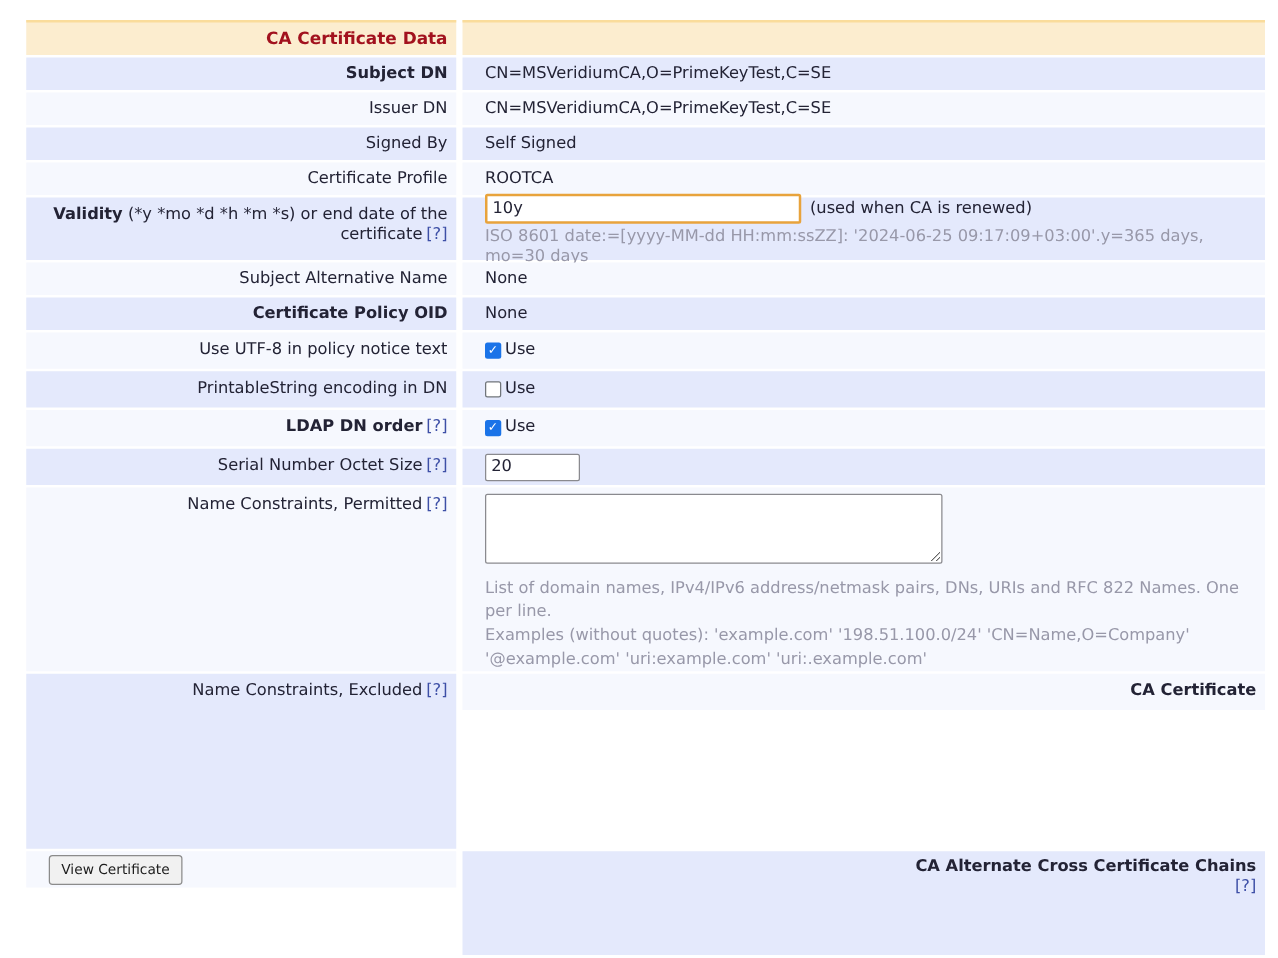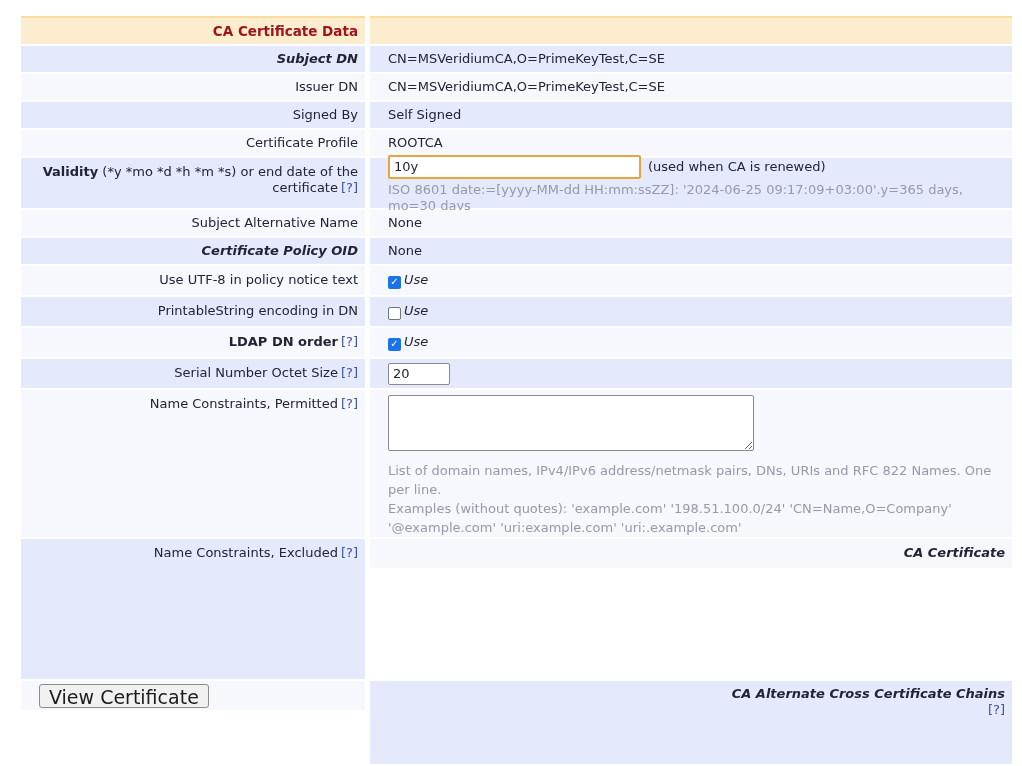--- a/index.html
+++ b/index.html
@@ -11,53 +11,53 @@
     grid-template-columns:344px 642px;
     gap:2px 5px;
   }
   .c{box-sizing:border-box;display:flex;align-items:center;font-size:13px;line-height:1.25;}
   .lbl{justify-content:flex-end;text-align:right;padding:2px 7px 2px 12px;}
   .val{padding-left:18px;padding-right:6px;}
   .r0{background:#F6F8FE;}
   .r1{background:#E4E9FC;}
   .hdr{background:#FCEDCF;border-top:2px solid #FADC9B;height:28px;}
   .hdr-title{color:#A2121E;font-weight:bold;font-size:13.5px;}
-  .b{font-weight:bold;font-style:italic;}
+  .b{font-weight:bold;}
   .h24{height:26px;}
   .h27{height:29px;}
   .h48{height:50px;justify-content:flex-end;}
   .h146{height:147px;}
   .h126{height:140px;}
   .h28{height:29px;}
   .h82{height:83px;}
   .top{align-items:flex-start;}
   .lbl.top{padding-top:6px;}
   .col{flex-direction:column;align-items:flex-start;justify-content:flex-start;}
   .help{color:#3D4FA6;text-decoration:none;margin-left:3px;cursor:pointer;}
   .note{font-size:13px;color:#9898A9;}
   .notes{margin-top:10px;}
   .notes .note{display:block;line-height:19px;}
   input.txt{box-sizing:border-box;height:22px;border:1px solid #8A8A8F;border-radius:2px;background:#fff;
     font-family:"DejaVu Sans","Liberation Sans",sans-serif;font-size:13px;padding:0 4px;color:#232335;}
   input.txt.focus{border:2px solid #E8A33C;height:24px;}
   .validity-line{display:flex;align-items:center;gap:7px;}
   .validity-cell{justify-content:center;gap:3px;padding-top:3px;}
   .w253{width:253px;}
-  .w62{width:62px;}
+  .w62{width:76px;}
   textarea.ta{box-sizing:border-box;width:366px;height:75px;border:1px solid #8A8A8F;border-radius:2px;
     background:#fff;resize:both;font-family:"DejaVu Sans","Liberation Sans",sans-serif;font-size:13px;color:#232335;}
   .nc-cell{padding-top:5px;}
-  .cbrow{display:flex;align-items:flex-end;font-style:italic;}
+  .cbrow{display:flex;align-items:center;}
   .cb{width:13px;height:13px;box-sizing:border-box;border-radius:2px;display:inline-flex;
     align-items:center;justify-content:center;margin-right:3px;cursor:pointer;flex:none;}
   .cb:not(.checked){background:#fff;border:1px solid #70757A;}
   .cb.checked{background:#1A73E8;}
   .cb.checked::after{content:"✓";color:#fff;font-size:10px;font-weight:bold;line-height:1;}
   .btn{box-sizing:border-box;height:24px;padding:1px 9px;background:#F1F1F1;border:1px solid #8B8B8B;
-    border-radius:3px;font-family:"DejaVu Sans","Liberation Sans",sans-serif;font-size:19px;color:#1b1b1b;cursor:pointer;}
+    border-radius:3px;font-family:"DejaVu Sans","Liberation Sans",sans-serif;font-size:11px;color:#1b1b1b;cursor:pointer;}
   .alt-lbl{align-items:flex-end;padding-top:5px;}
   .alt-desc{margin-top:5px;line-height:19px;text-align:right;}
   .alt-help{font-size:13px;}
   .val.top{padding-top:6px;}
 </style>
 </head>
 <body>
 
 <div class="catable">
 

